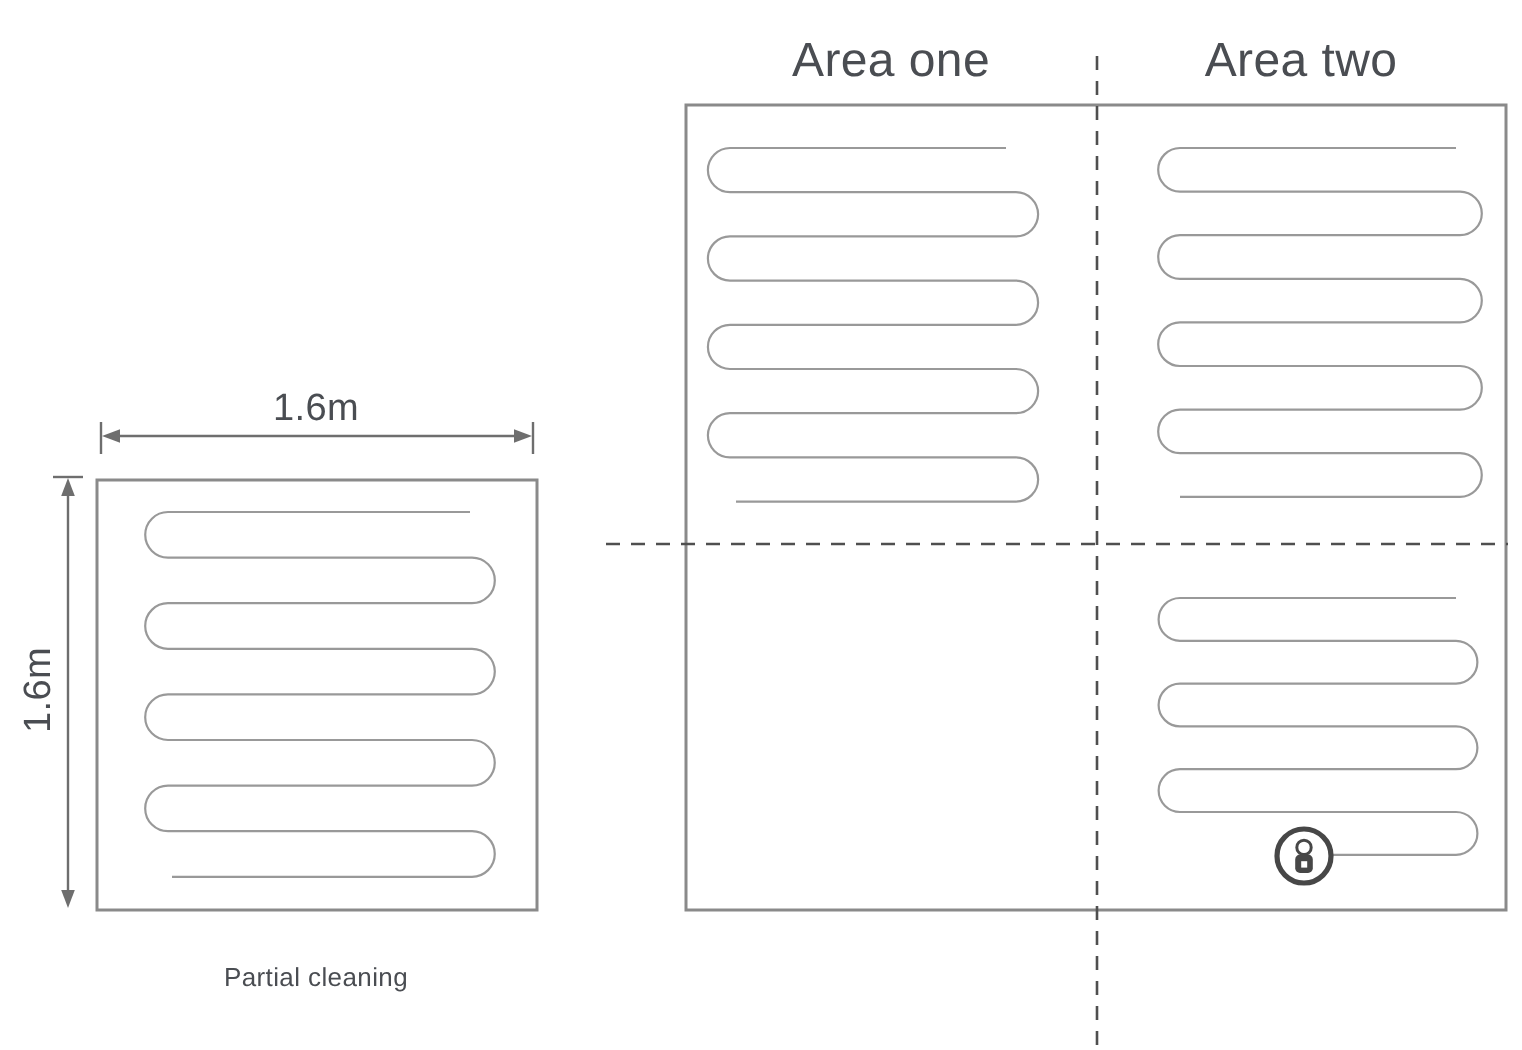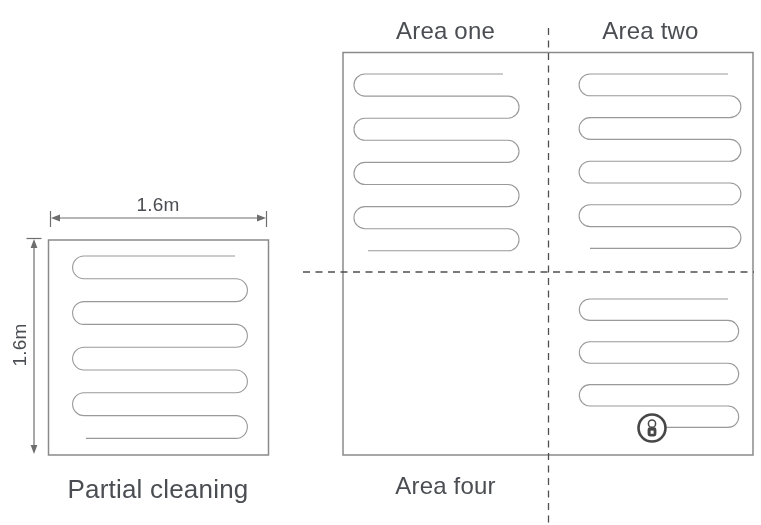--- a/index.html
+++ b/index.html
@@ -8,21 +8,21 @@
     position:relative; width:761px; height:525px;
     background:var(--background,#fff); overflow:hidden;
   }
   svg.diagram { position:absolute; left:0; top:0; }
   .label {
     position:absolute; color:var(--text,#4b4e53);
     font-size:24px; line-height:22px; text-align:center;
     letter-spacing:0.2px; white-space:nowrap;
   }
   .label.dim { font-size:19px; }
-  .label.caption { font-size:26px; }
+  .label.caption { font-size:13px; }
   .rot {
     transform:rotate(-90deg); transform-origin:center center;
   }
   .box-line { fill:none; stroke:var(--box-border,#8a8a8a); stroke-width:1.5; }
   .serp     { fill:none; stroke:var(--path-line,#999999); stroke-width:1.1; }
   .dashline { fill:none; stroke:var(--dashed-divider,#4f4f4f); stroke-width:1.3; stroke-dasharray:7 5.5; }
   .dimline  { stroke:var(--dimension,#6e6e6e); stroke-width:1.2; }
   .dimhead  { fill:var(--dimension,#6e6e6e); stroke:none; }
   .robot-ring { fill:#ffffff; stroke:var(--robot,#474747); stroke-width:2.6; }
   .robot-head { fill:none; stroke:var(--robot,#474747); stroke-width:1.5; }
@@ -66,20 +66,19 @@
     <g>
       <circle class="robot-ring" cx="652" cy="428" r="13.5"></circle>
       <circle class="robot-head" cx="652" cy="423.7" r="3.6"></circle>
       <rect class="robot-body" x="647.6" y="427.3" width="8.8" height="9.2" rx="2.4"></rect>
       <rect class="robot-notch" x="650.6" y="430.6" width="3" height="3.2"></rect>
     </g>
   </svg>
 
   <div class="label" style="left:343px; top:20px; width:205px;">Area one</div>
   <div class="label" style="left:548px; top:20px; width:205px;">Area two</div>
-  <div class="label" style="left:343px; top:475px; width:205px;">Area four</div>
 
   <div class="label caption" style="left:48px; top:478px; width:220px;">Partial cleaning</div>
 
   <div class="label dim" style="left:48px; top:194px; width:220px;">1.6m</div>
   <div class="label dim rot" style="left:-10px; top:334px; width:60px; height:22px;">1.6m</div>
 
 </div>
 
 </body></html>

